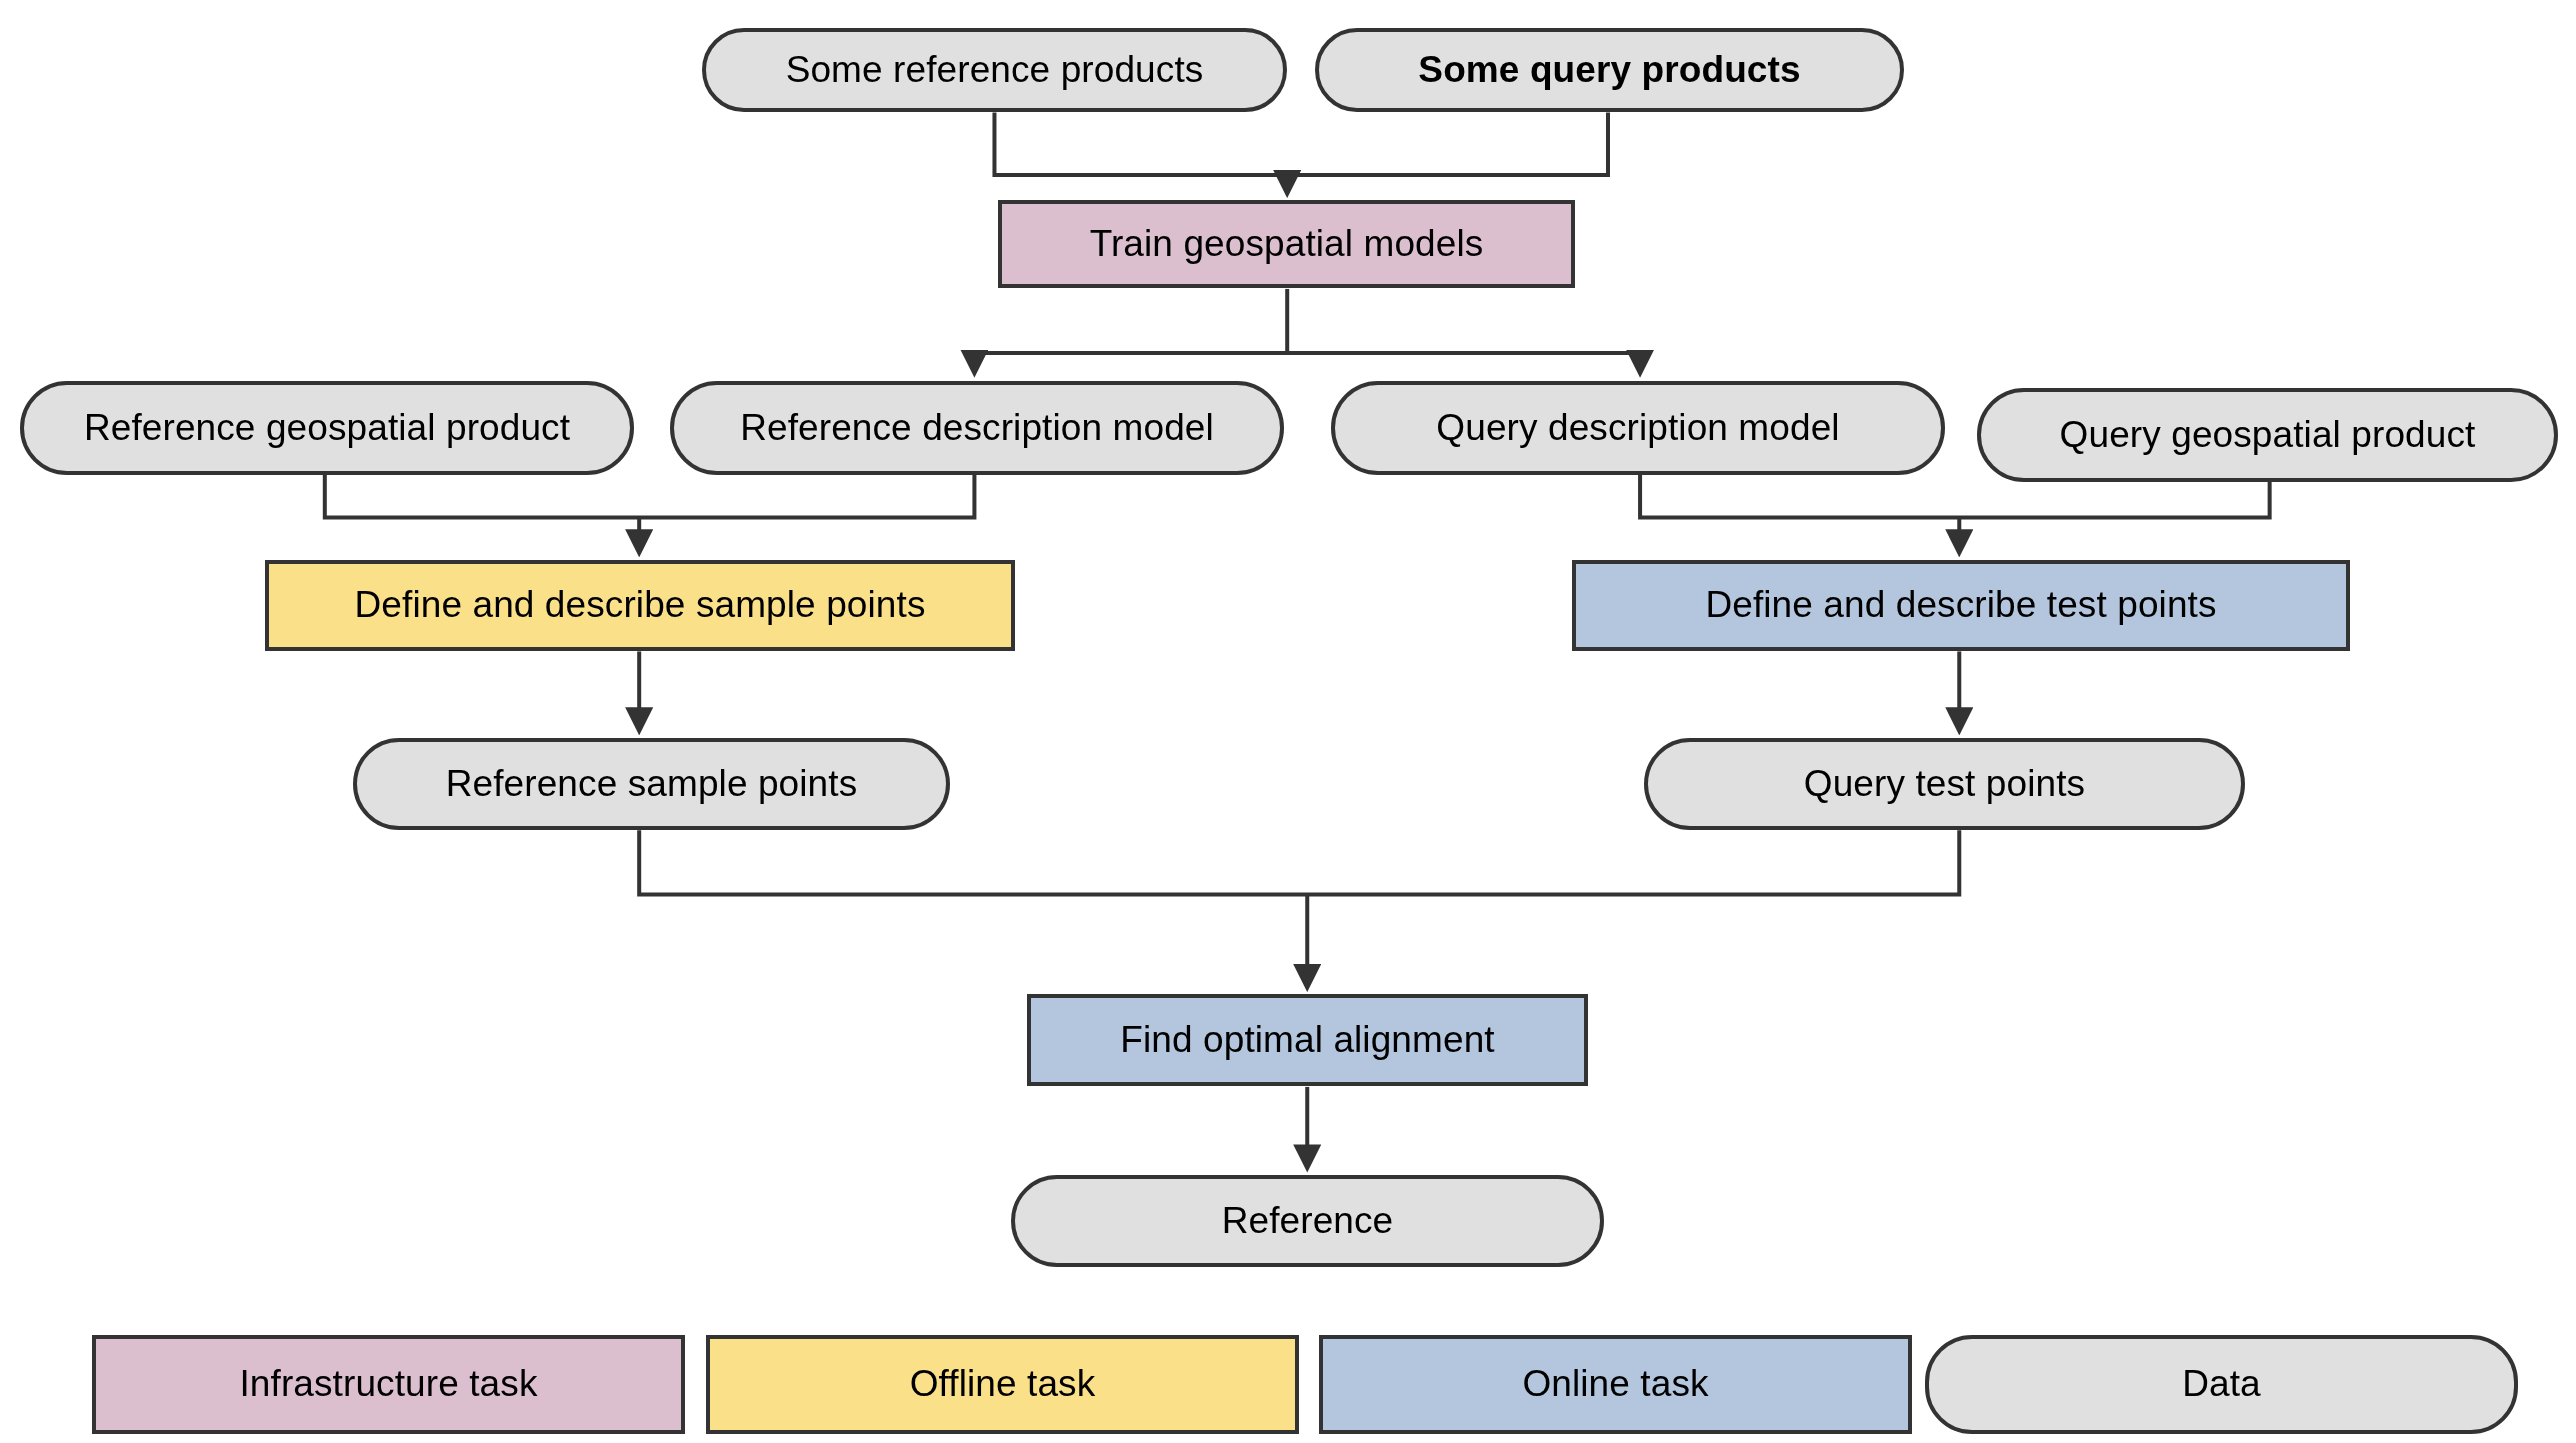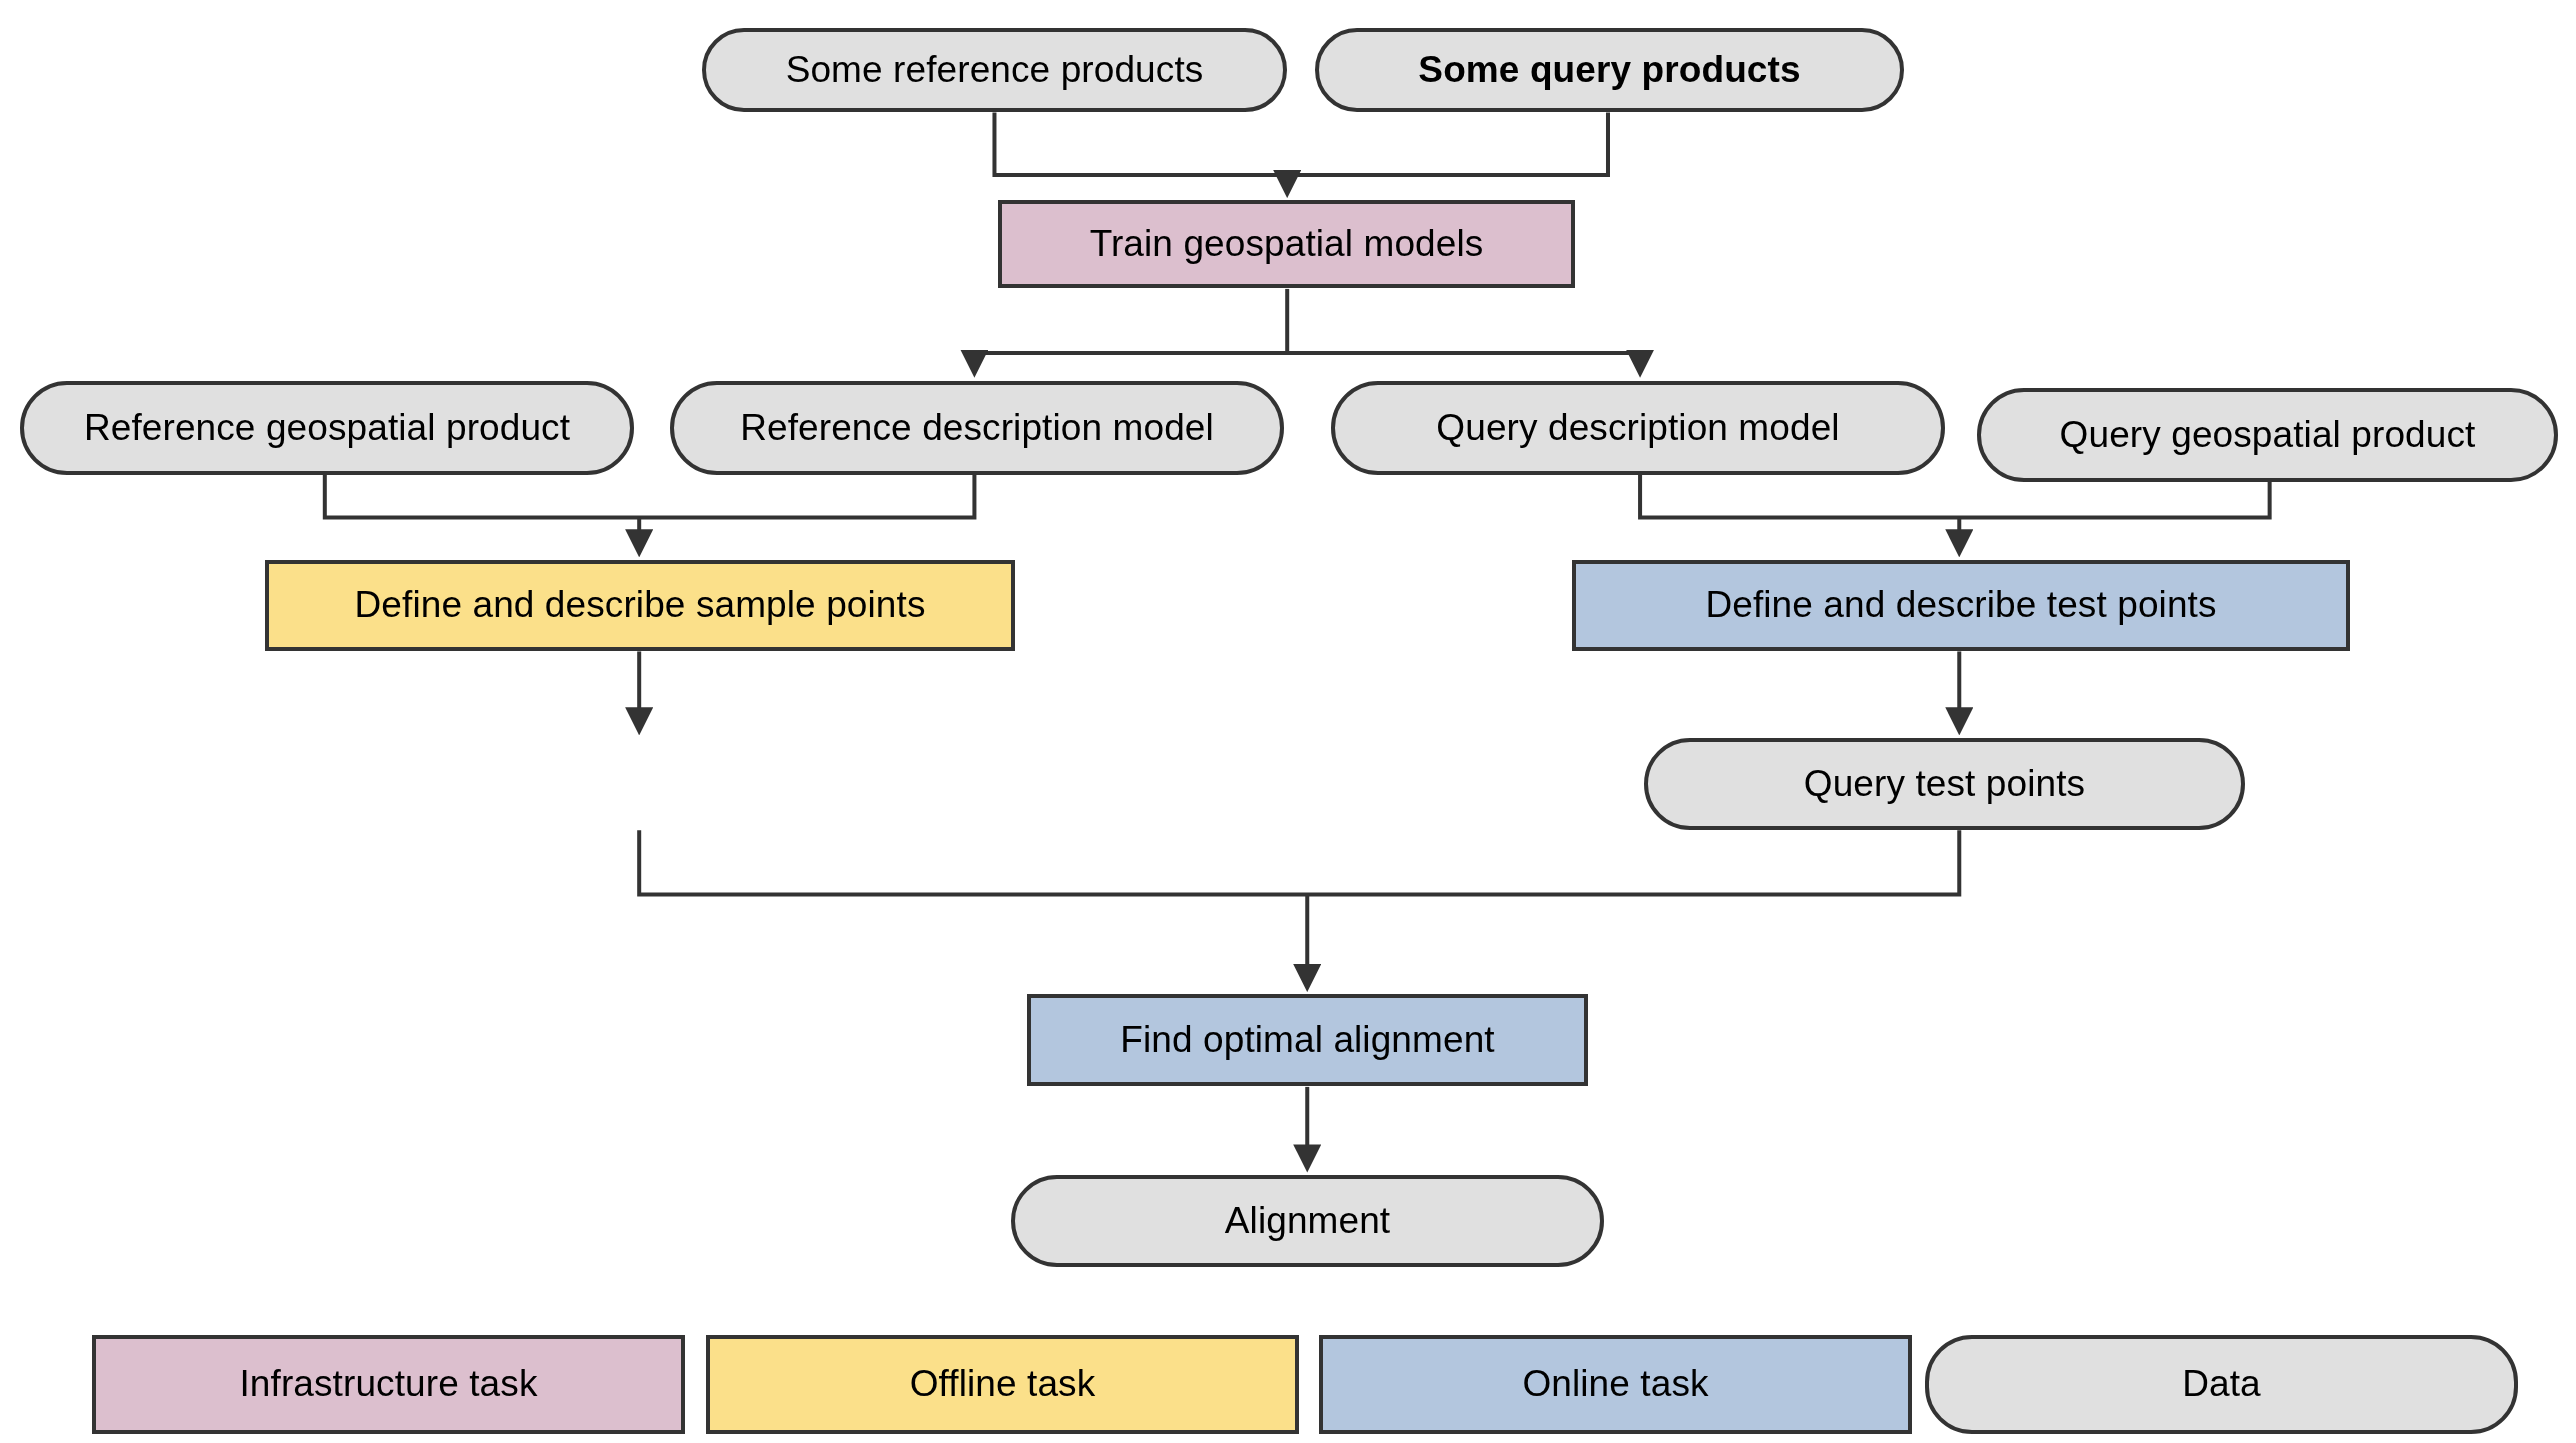--- a/index.html
+++ b/index.html
@@ -117,31 +117,34 @@
   </div>
 
   <div class="node task-shape fill-offline" style="left:265px; top:560px; width:750px; height:91px;">
     <span>Define and describe sample points</span>
   </div>
 
   <div class="node task-shape fill-online" style="left:1572px; top:560px; width:778px; height:91px;">
     <span>Define and describe test points</span>
   </div>
 
+  <div class="node data-shape fill-data" style="left:353px; top:738px; width:597px; height:92px;">
+    <span>Reference sample points</span>
+  </div>
 
   <div class="node data-shape fill-data" style="left:1644px; top:738px; width:601px; height:92px;">
     <span>Query test points</span>
   </div>
 
   <div class="node task-shape fill-online" style="left:1027px; top:994px; width:561px; height:92px;">
     <span>Find optimal alignment</span>
   </div>
 
   <div class="node data-shape fill-data" style="left:1011px; top:1175px; width:593px; height:92px;">
-    <span>Alignment</span>
+    <span>Reference</span>
   </div>
 
   <div class="legend-row" style="left:0; top:0; width:2524px; height:1444px;">
 
     <div class="node task-shape fill-infra" style="left:92px; top:1335px; width:593px; height:99px;">
       <span>Infrastructure task</span>
     </div>
 
     <div class="node task-shape fill-offline" style="left:706px; top:1335px; width:593px; height:99px;">
       <span>Offline task</span>

